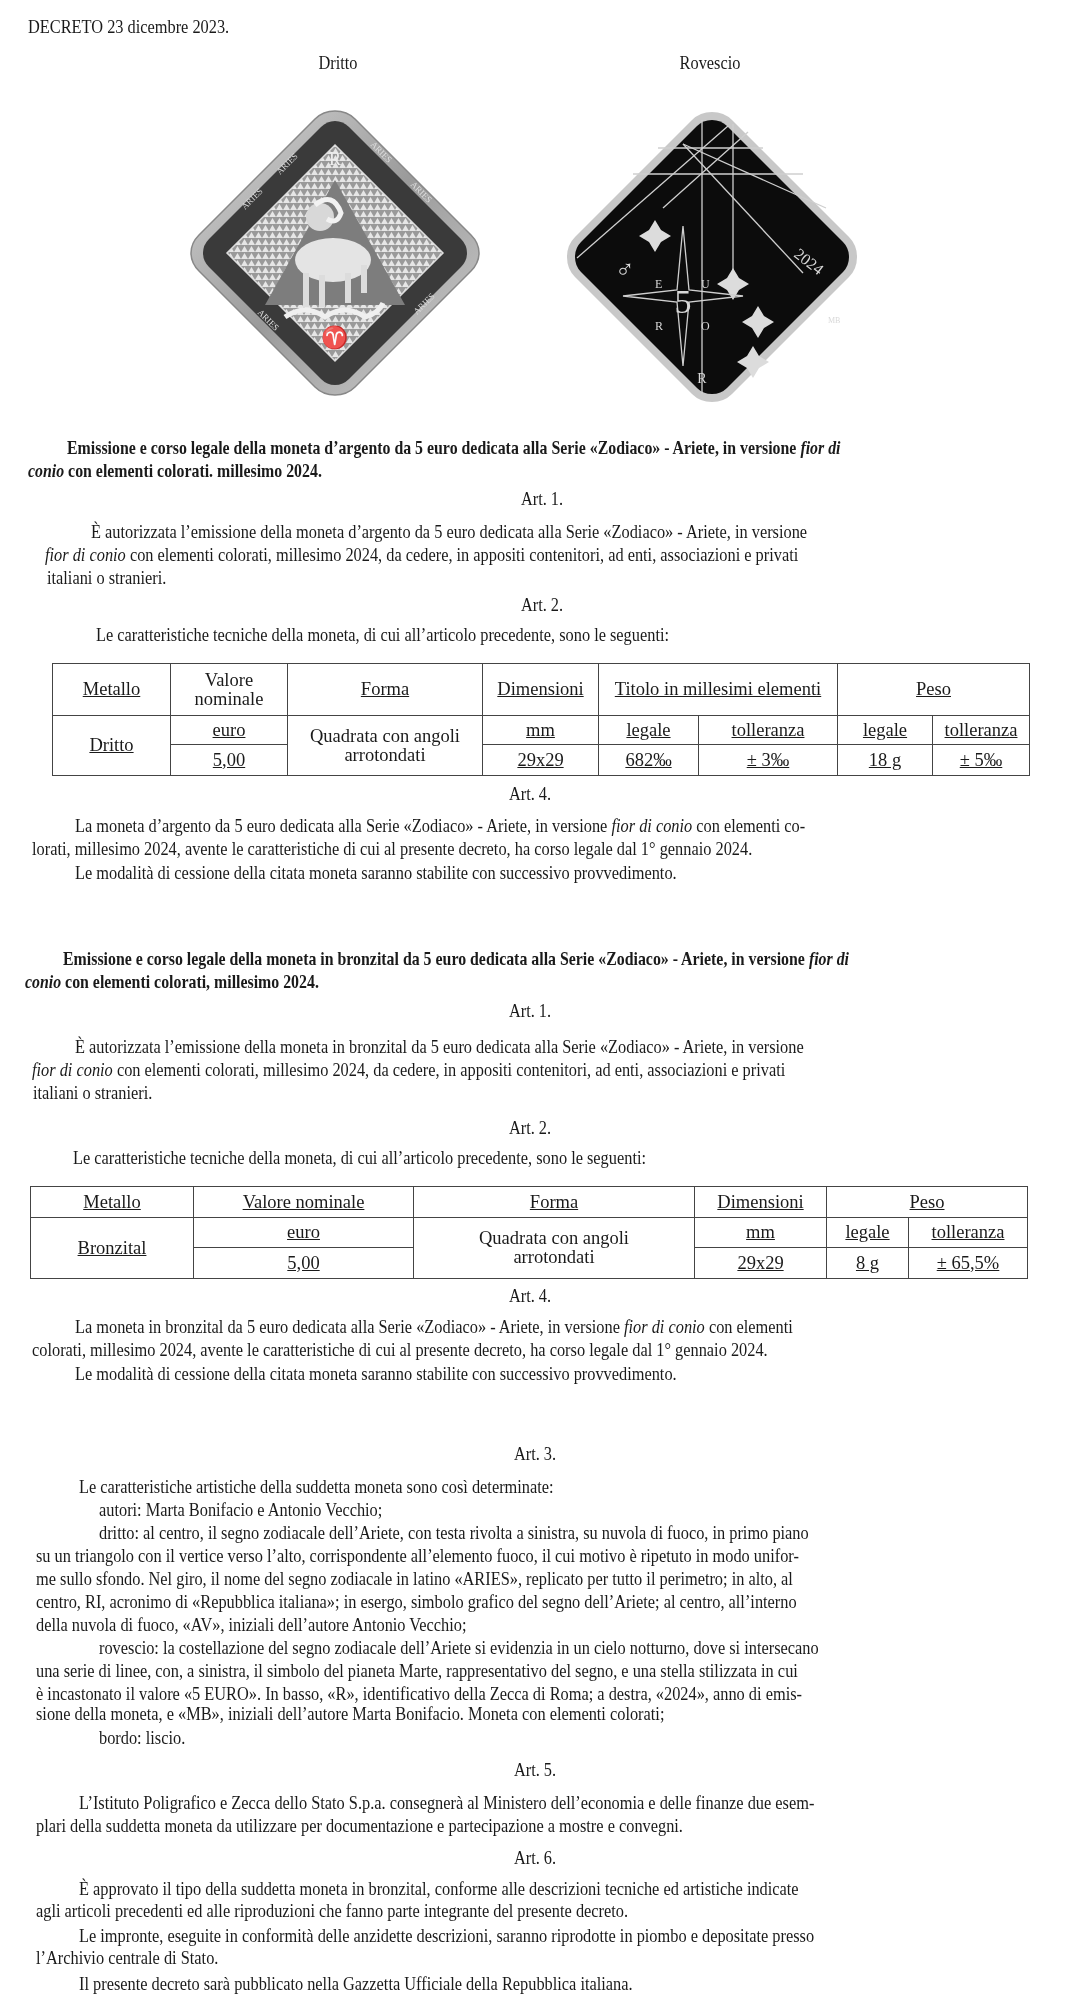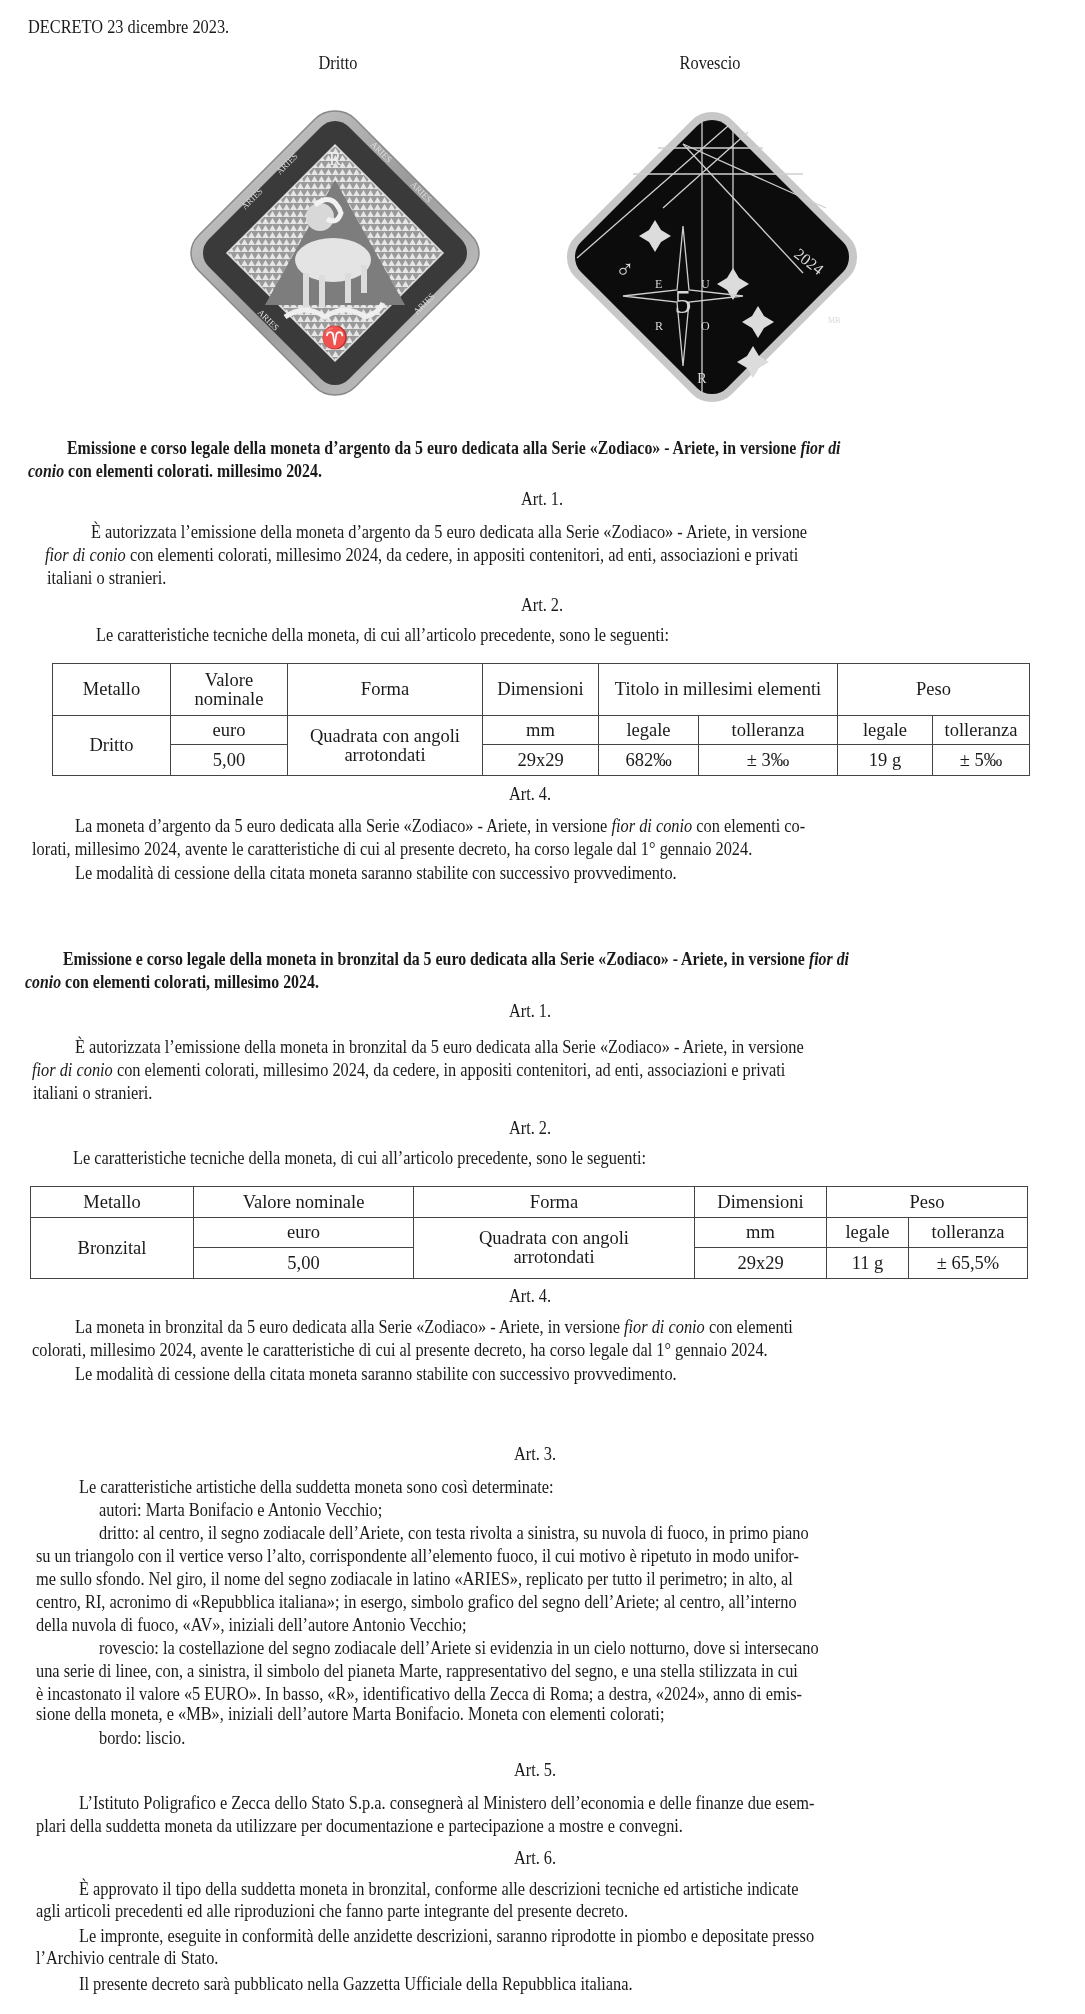--- a/index.html
+++ b/index.html
@@ -4,21 +4,21 @@
 <style>
   html, body { margin: 0; padding: 0; background: #ffffff; }
   body { width: 1085px; height: 2014px; position: relative; overflow: hidden;
          font-family: "Liberation Serif", "DejaVu Serif", serif; color: #1a1a1a; }
   .ln { position: absolute; white-space: nowrap; font-size: 19px; line-height: 22px;
         transform-origin: 0 0; }
   .c { position: absolute; white-space: nowrap; font-size: 19px; line-height: 22px; text-align: center; }
   .b { font-weight: bold; }
   i { font-style: italic; }
   .coin { position: absolute; }
-  table.spec { position: absolute; border-collapse: collapse; font-size: 18.5px; table-layout: fixed; }
+  table.spec { position: absolute; border-collapse: collapse; font-size: 18.5px; table-layout: fixed; text-decoration: underline; }
   table.spec td { border: 1.4px solid #444; text-align: center; vertical-align: middle; padding: 0;
                   line-height: 19px; color: #1a1a1a; }
 </style>
 </head>
 <body>
 
 <div class="ln" style="left:28px;top:16px;transform:scaleX(0.86);">DECRETO 23 dicembre 2023.</div>
 
 <div class="c" style="left:288px;top:52px;width:100px;transform:scaleX(0.86);">Dritto</div>
 <div class="c" style="left:660px;top:52px;width:100px;transform:scaleX(0.86);">Rovescio</div>
@@ -135,21 +135,21 @@
     <td>legale</td>
     <td>tolleranza</td>
     <td>legale</td>
     <td>tolleranza</td>
   </tr>
   <tr style="height:31px">
     <td>5,00</td>
     <td>29x29</td>
     <td>682‰</td>
     <td>± 3‰</td>
-    <td>19 g</td>
+    <td>18 g</td>
     <td>± 5‰</td>
   </tr>
 </tbody>
   </table>
 
 <div class="c" style="left:480px;top:783px;width:100px;transform:scaleX(0.86);">Art. 4.</div>
 <div class="ln" style="left:75px;top:815px;transform:scaleX(0.86);"><span>La moneta d’argento da 5 euro dedicata alla Serie «Zodiaco» - Ariete, in versione </span><i>fior di conio</i><span> con elementi co-</span></div>
 <div class="ln" style="left:32px;top:838px;transform:scaleX(0.86);">lorati, millesimo 2024, avente le caratteristiche di cui al presente decreto, ha corso legale dal 1° gennaio 2024.</div>
 <div class="ln" style="left:75px;top:862px;transform:scaleX(0.86);">Le modalità di cessione della citata moneta saranno stabilite con successivo provvedimento.</div>
 
@@ -185,21 +185,21 @@
     <td rowspan="2">Bronzital</td>
     <td>euro</td>
     <td rowspan="2"><span style="display:inline-block;width:160px;white-space:normal">Quadrata con angoli arrotondati</span></td>
     <td>mm</td>
     <td>legale</td>
     <td>tolleranza</td>
   </tr>
   <tr style="height:31px">
     <td>5,00</td>
     <td>29x29</td>
-    <td>11 g</td>
+    <td>8 g</td>
     <td>± 65,5%</td>
   </tr>
 </tbody>
   </table>
 
 <div class="c" style="left:480px;top:1285px;width:100px;transform:scaleX(0.86);">Art. 4.</div>
 <div class="ln" style="left:75px;top:1316px;transform:scaleX(0.86);"><span>La moneta in bronzital da 5 euro dedicata alla Serie «Zodiaco» - Ariete, in versione </span><i>fior di conio</i><span> con elementi</span></div>
 <div class="ln" style="left:32px;top:1339px;transform:scaleX(0.86);">colorati, millesimo 2024, avente le caratteristiche di cui al presente decreto, ha corso legale dal 1° gennaio 2024.</div>
 <div class="ln" style="left:75px;top:1363px;transform:scaleX(0.86);">Le modalità di cessione della citata moneta saranno stabilite con successivo provvedimento.</div>
 

